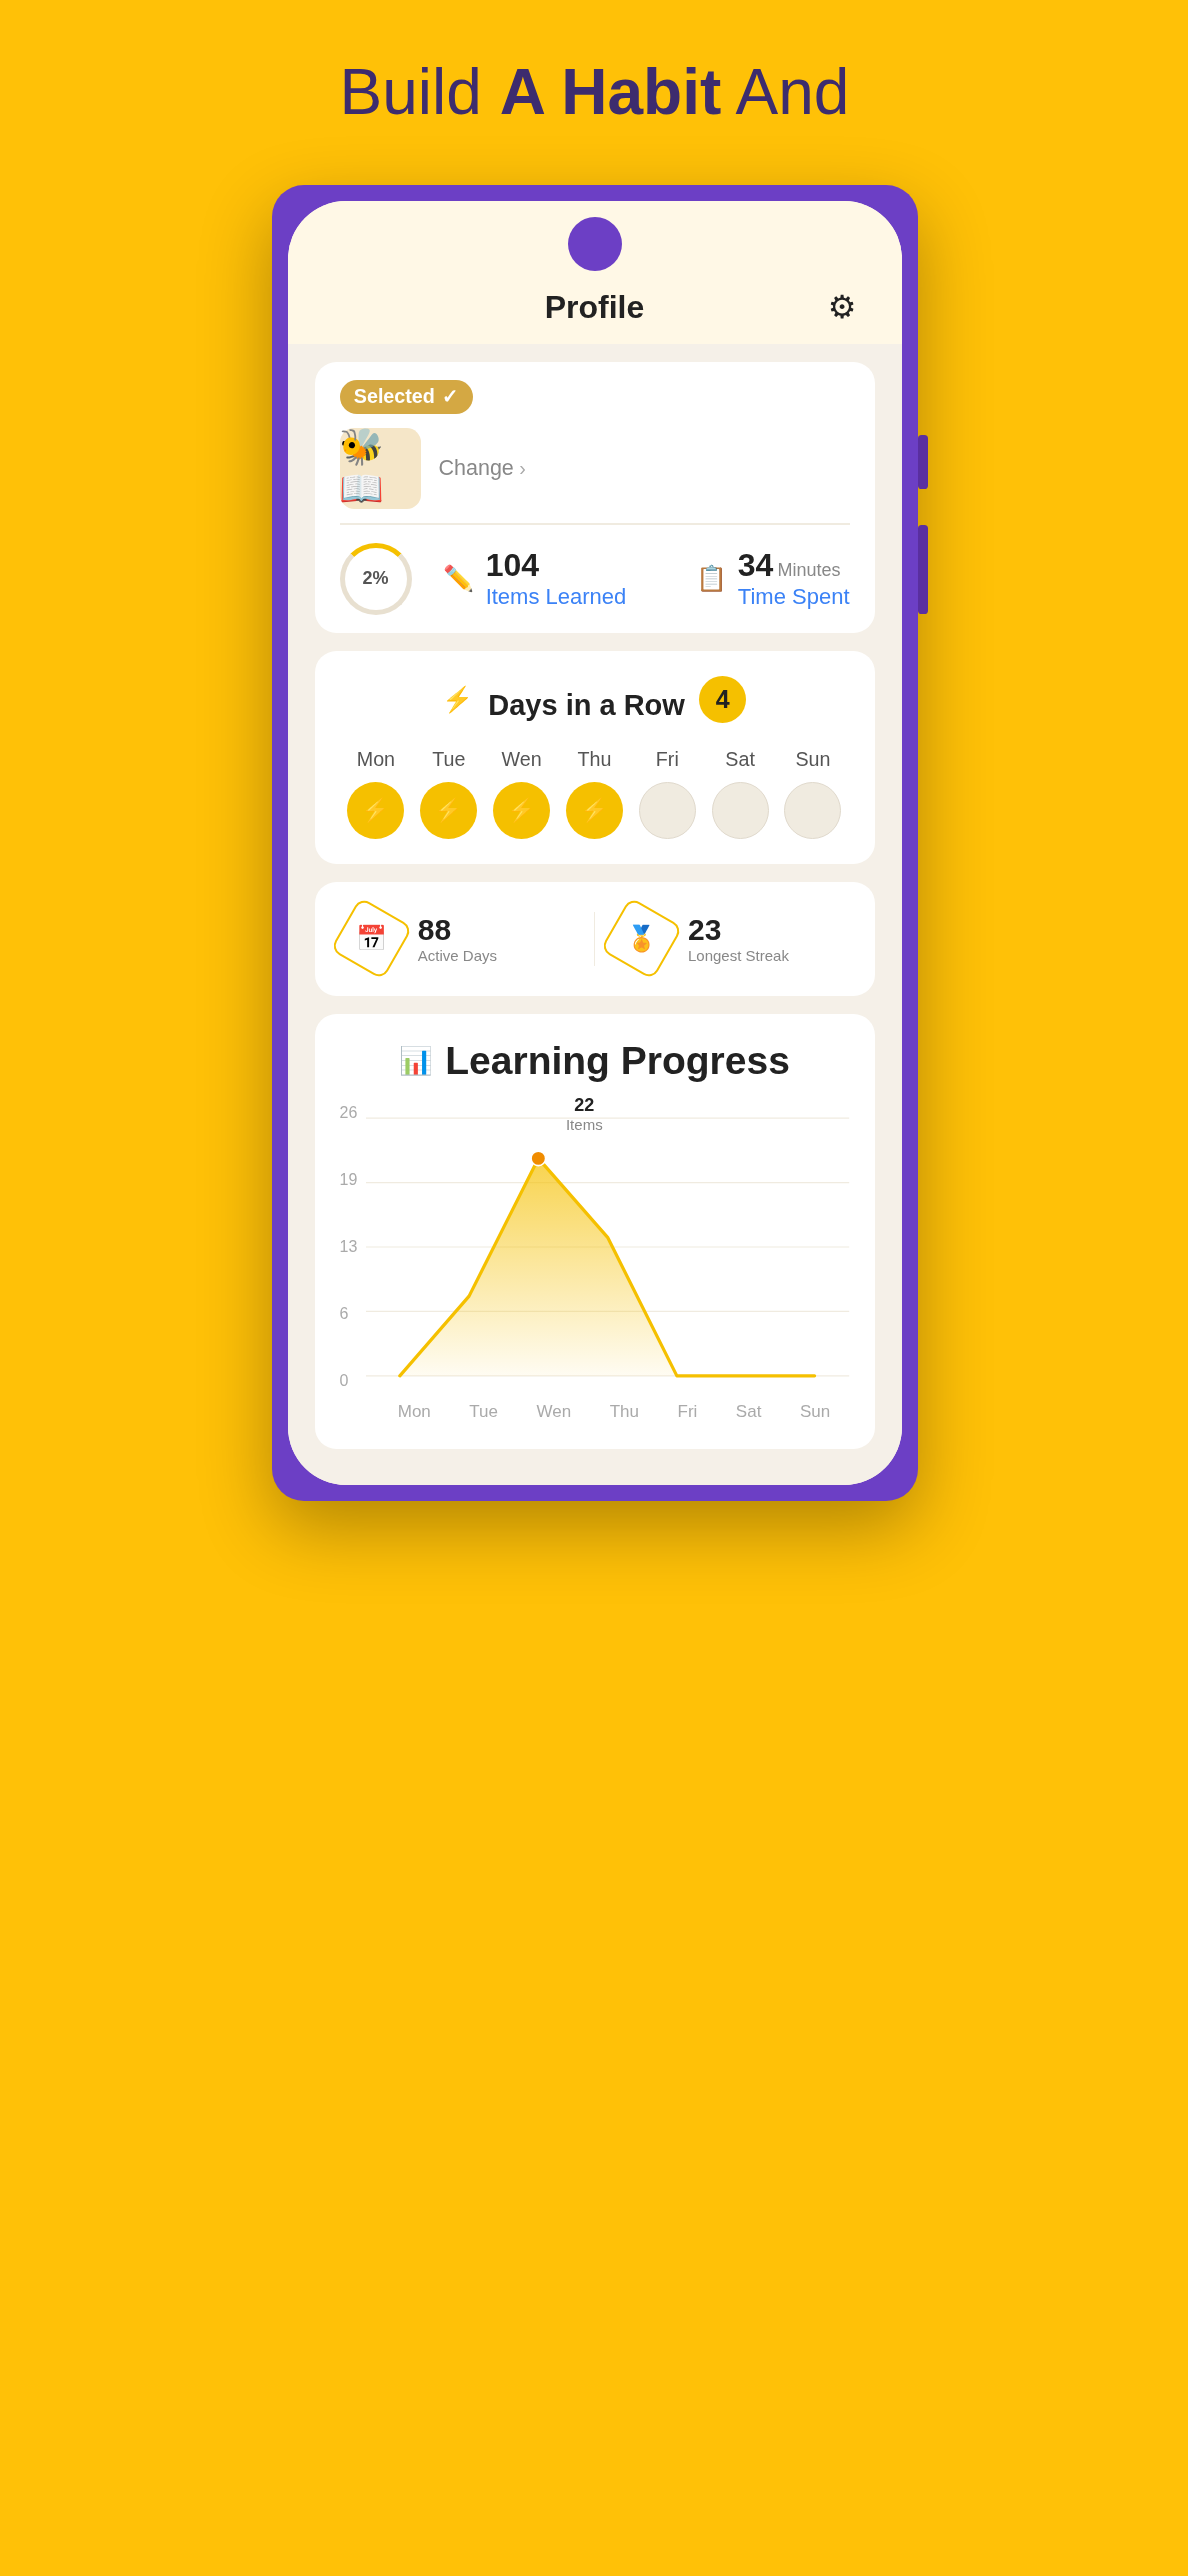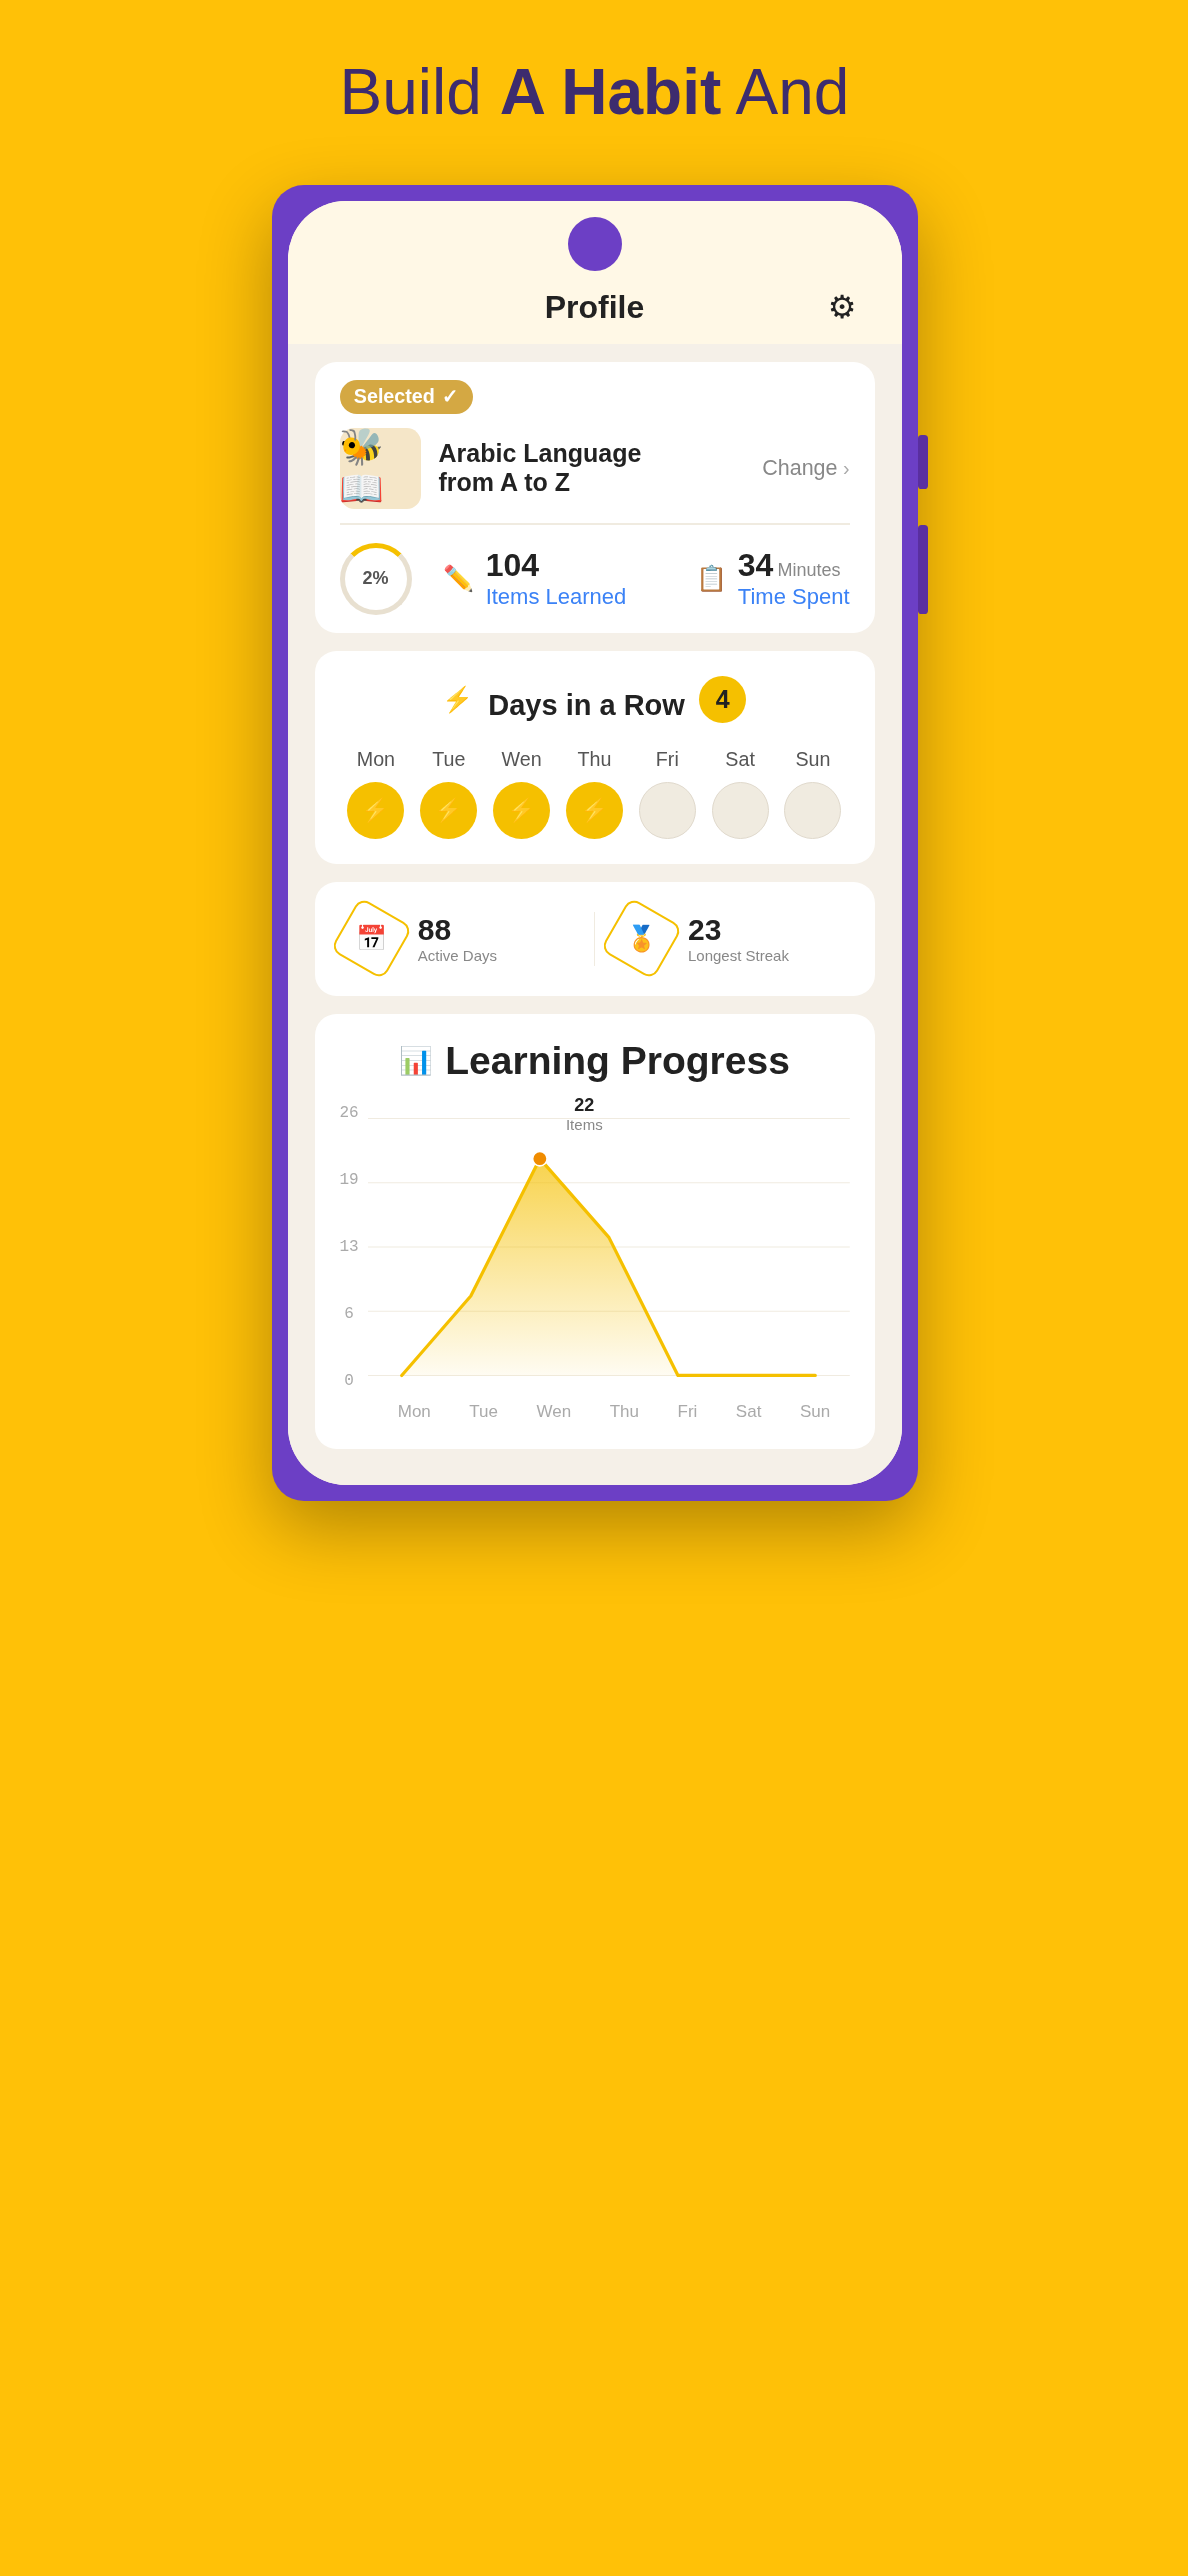--- a/index.html
+++ b/index.html
@@ -325,22 +325,21 @@
     .chart-grid {
       display: flex;
       gap: 0;
     }
     .chart-y-axis {
       display: flex;
       flex-direction: column;
       justify-content: space-between;
       padding-right: 9px;
       height: 286px;
-      text-align: center;
-      font-family: Liberation Mono, monospace;
+      text-align: left;
     }
     .chart-y-label {
       font-size: 16px;
       color: #aaa;
     }
     .chart-canvas-wrapper {
       flex: 1;
       position: relative;
     }
     .chart-svg {
@@ -409,26 +408,20 @@
 
       <div class="course-card">
         <div class="course-card-top">
           <div class="selected-badge">
             <span>Selected</span>
             <span>✓</span>
           </div>
           <div class="course-info">
             <div class="course-emoji">
               <span>🐝📖</span>
-            </div>
-            <div style="flex:1">
-              <div class="course-name">
-                <div>Arabic Language</div>
-                <div>from A to Z</div>
-              </div>
             </div>
             <div class="change-btn">
               <span>Change</span>
               <span class="change-chevron">›</span>
             </div>
           </div>
         </div>
 
         <div class="course-card-divider"></div>
 

